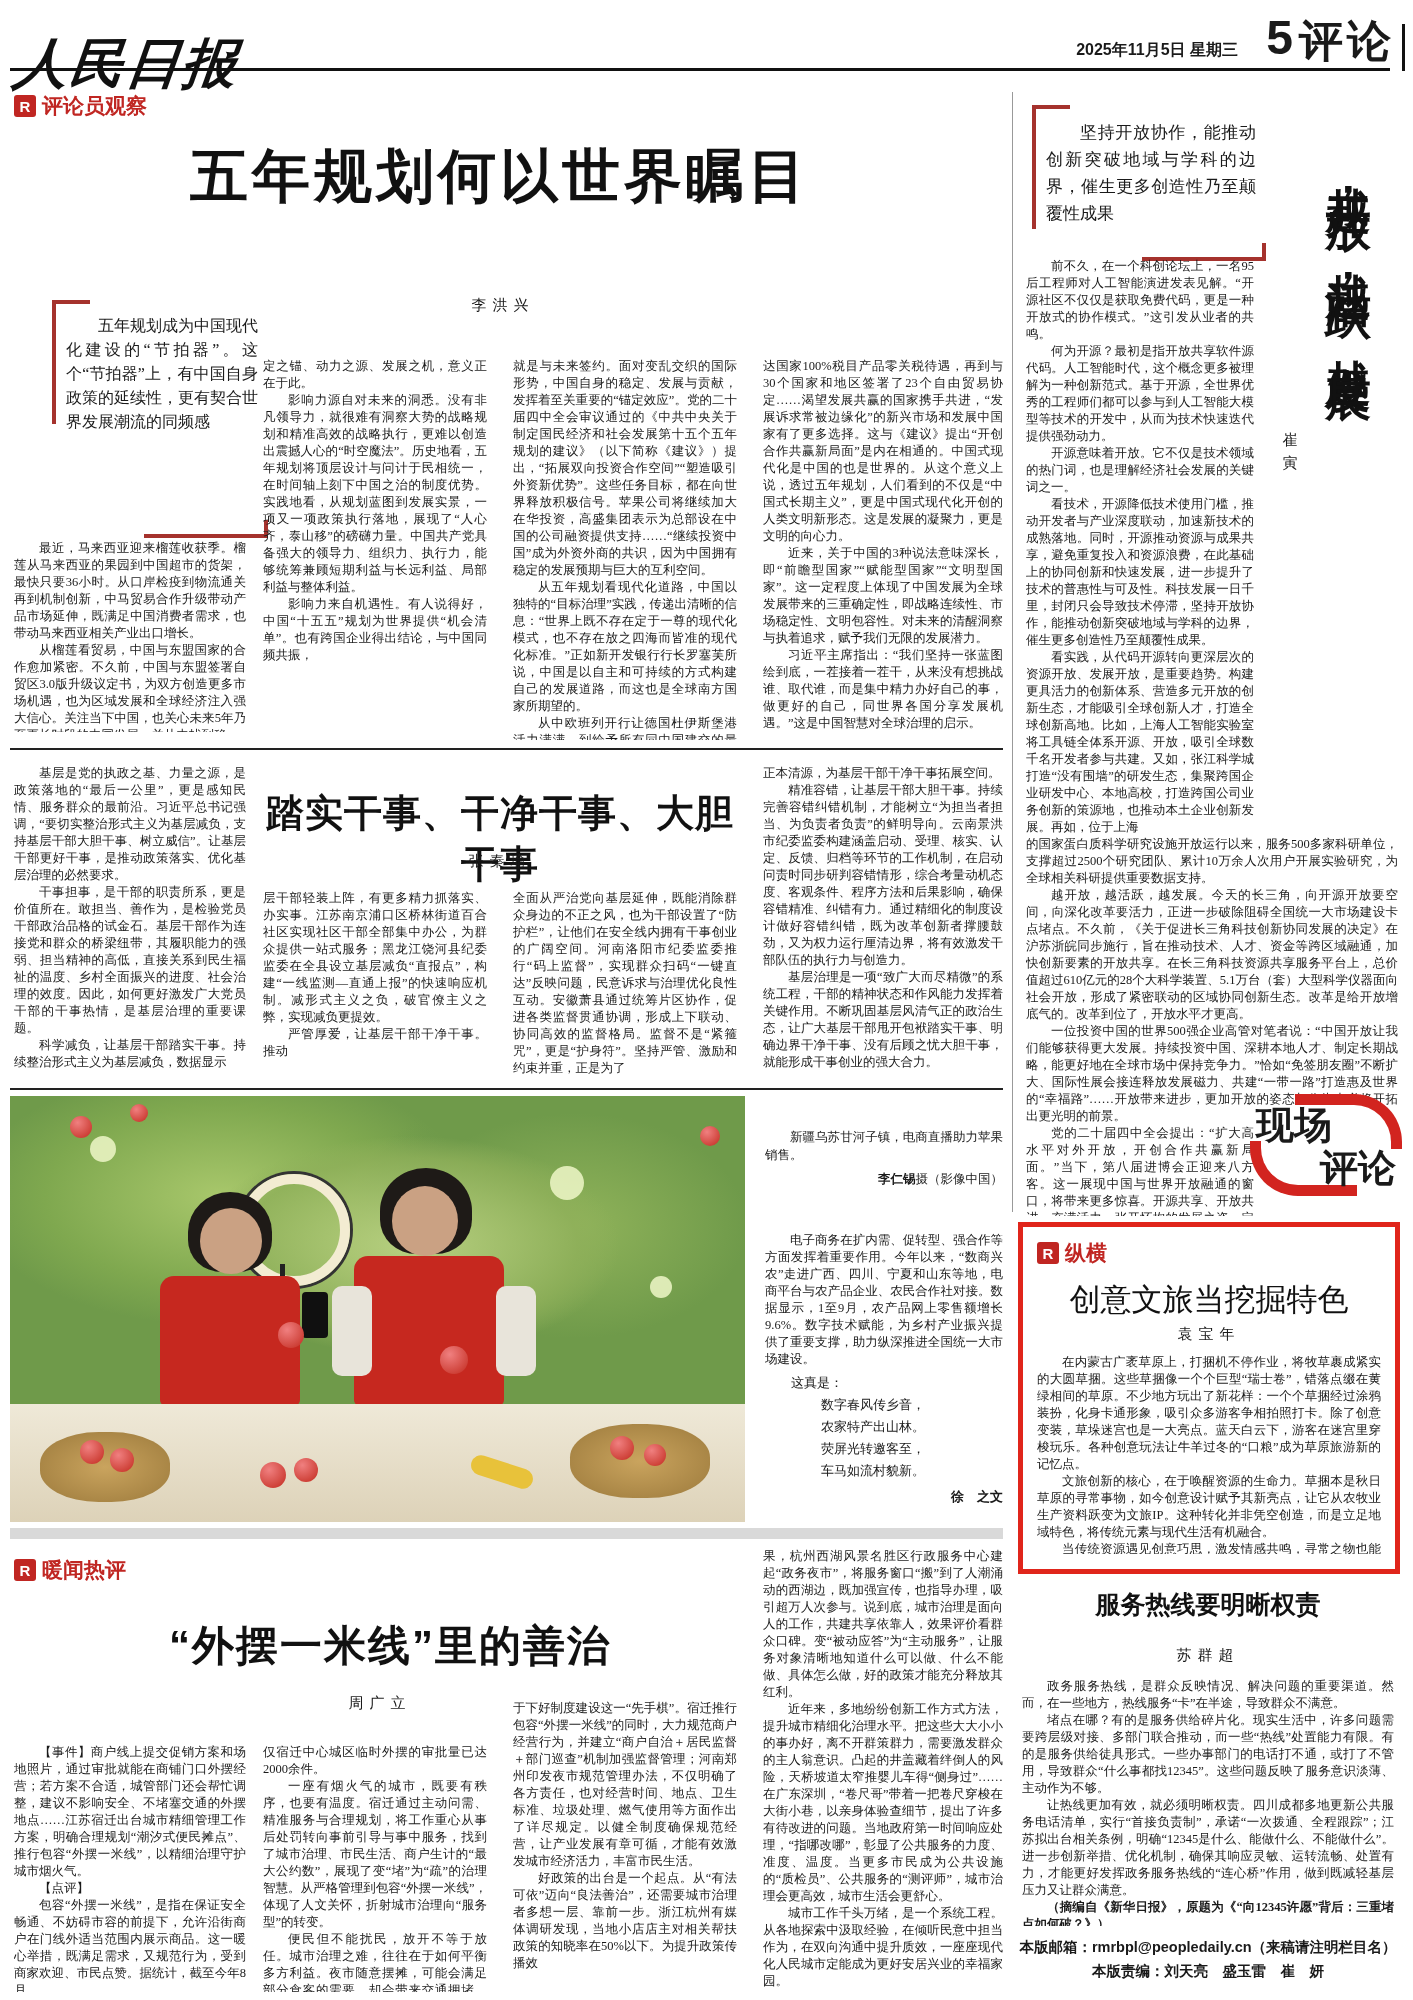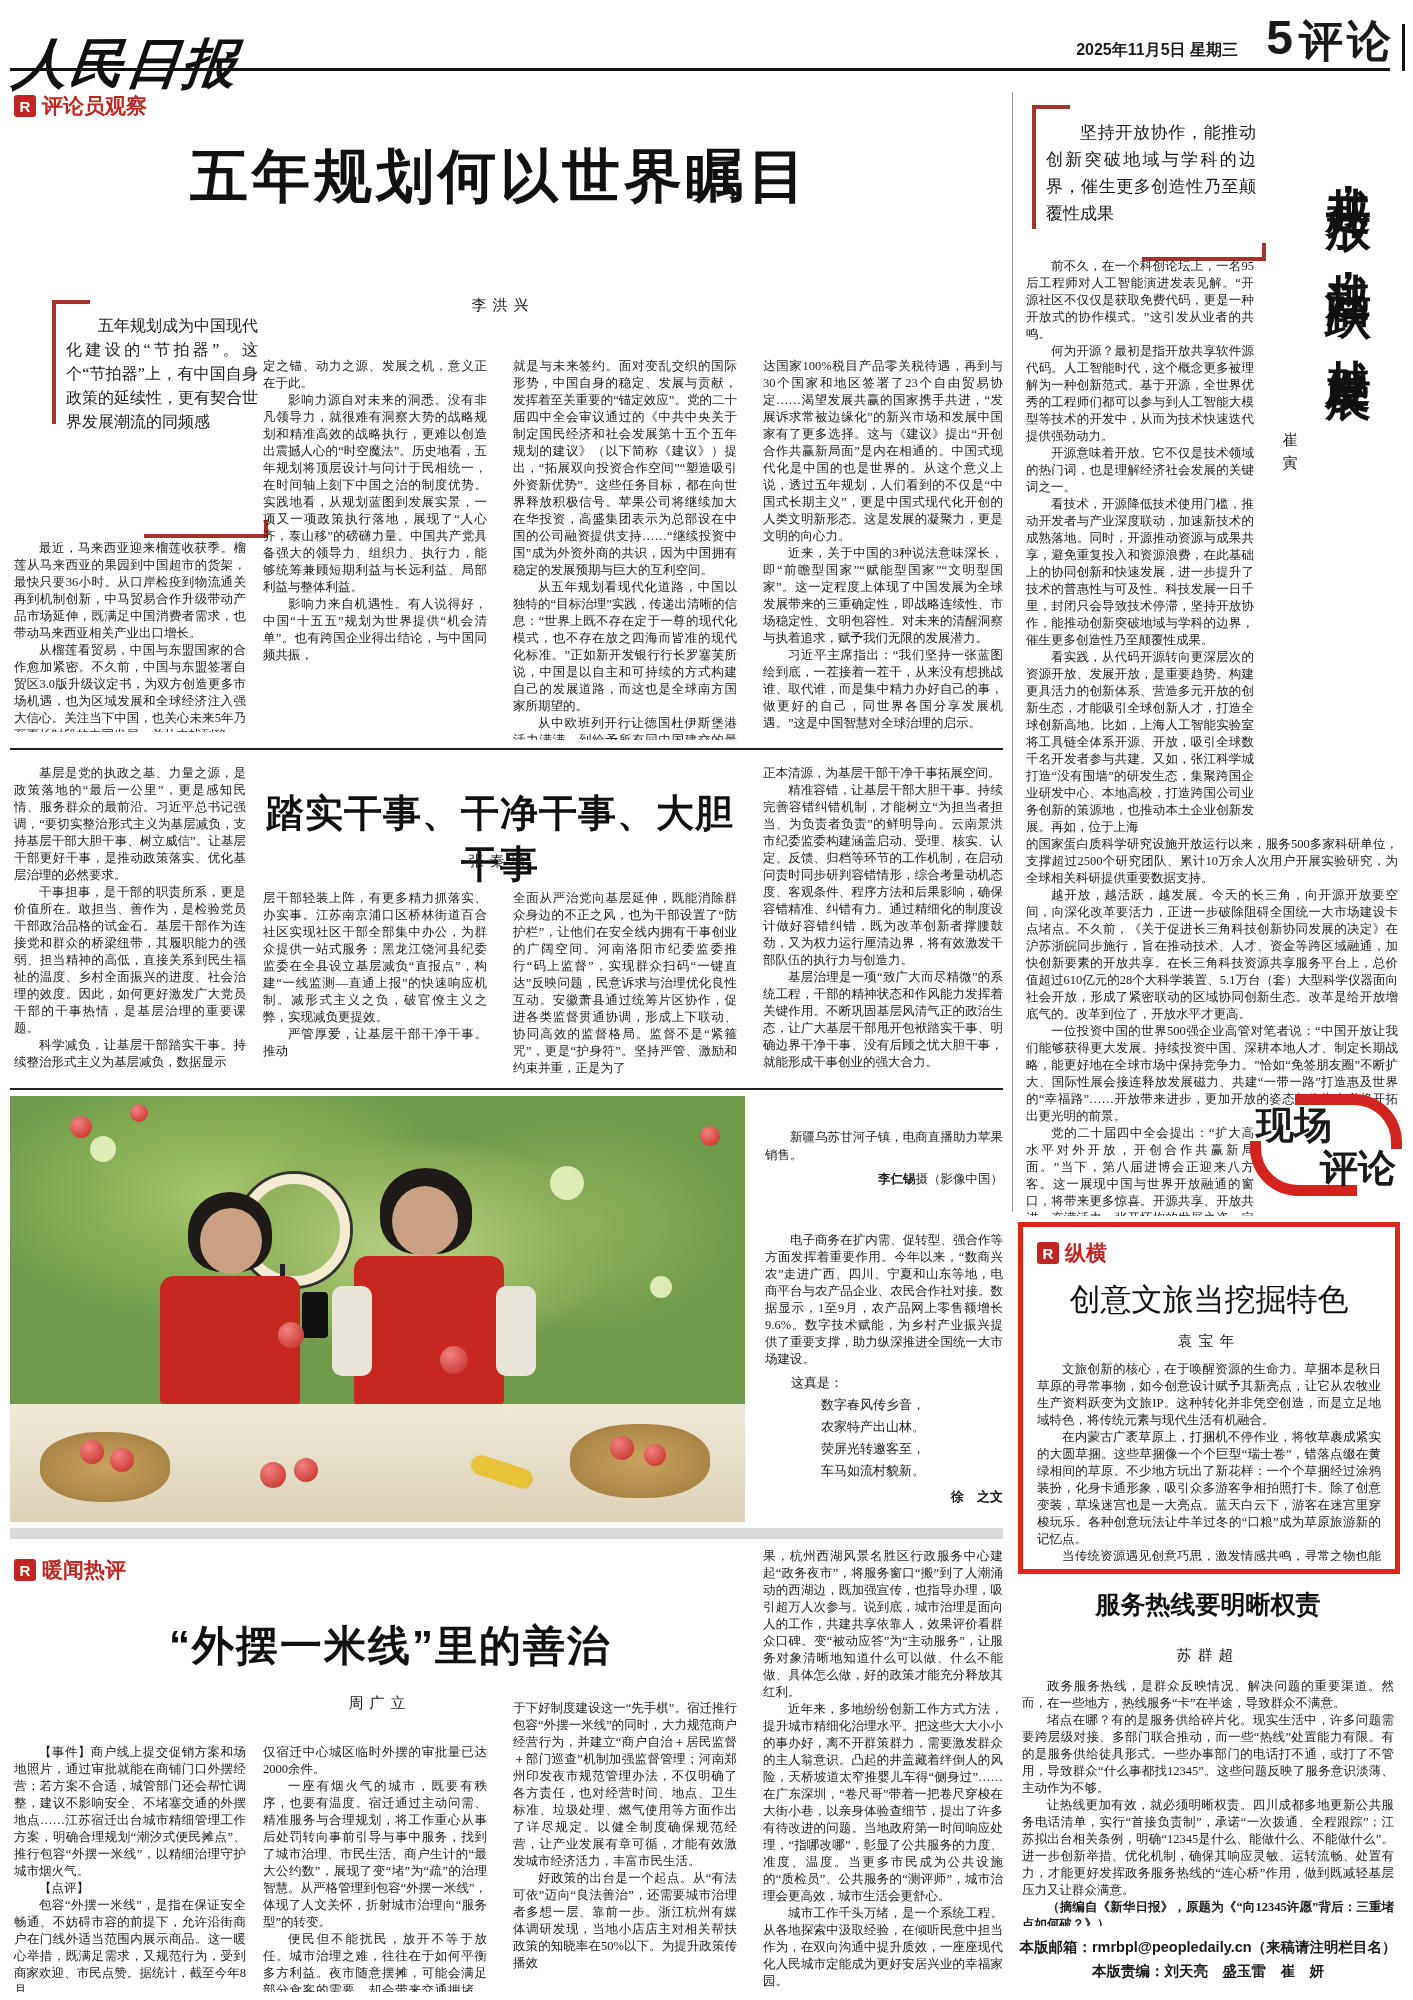--- a/index.html
+++ b/index.html
@@ -231,24 +231,24 @@
     <div style="padding-left:56px">车马如流村貌新。</div>
     <div style="text-align:right;font-weight:bold;margin-top:4px">徐　之文</div>
   </div>
 
   <div class="abs redbox" style="left:1018px;top:1222px;width:372px;height:342px">
     <div class="kicker" style="margin:12px 0 0 14px">
       <span class="ricon">R</span>
       <span>纵横</span>
     </div>
     <div class="headline" style="font-size:31px;font-weight:400;margin-top:12px">创意文旅当挖掘特色</div>
-    <div class="byline" style="margin-top:11px">袁宝年</div>
+    <div class="byline" style="margin-top:4px">袁宝年</div>
     <div class="bodycol" style="margin:10px 14px 0 14px;height:200px">
+      <p>在内蒙古广袤草原上，打捆机不停作业，将牧草裹成紧实的大圆草捆。这些草捆像一个个巨型“瑞士卷”，错落点缀在黄绿相间的草原。不少地方玩出了新花样：一个个草捆经过涂鸦装扮，化身卡通形象，吸引众多游客争相拍照打卡。除了创意变装，草垛迷宫也是一大亮点。蓝天白云下，游客在迷宫里穿梭玩乐。各种创意玩法让牛羊过冬的“口粮”成为草原旅游新的记忆点。</p>
       <p>文旅创新的核心，在于唤醒资源的生命力。草捆本是秋日草原的寻常事物，如今创意设计赋予其新亮点，让它从农牧业生产资料跃变为文旅IP。这种转化并非凭空创造，而是立足地域特色，将传统元素与现代生活有机融合。</p>
-      <p>在内蒙古广袤草原上，打捆机不停作业，将牧草裹成紧实的大圆草捆。这些草捆像一个个巨型“瑞士卷”，错落点缀在黄绿相间的草原。不少地方玩出了新花样：一个个草捆经过涂鸦装扮，化身卡通形象，吸引众多游客争相拍照打卡。除了创意变装，草垛迷宫也是一大亮点。蓝天白云下，游客在迷宫里穿梭玩乐。各种创意玩法让牛羊过冬的“口粮”成为草原旅游新的记忆点。</p>
       <p>当传统资源遇见创意巧思，激发情感共鸣，寻常之物也能缔造出别样风景。打动人的文旅创新，往往藏在对本地特色的珍视里，藏在与生活温度的共鸣中。这是内蒙古草捆美出圈带来的启示。</p>
 
     </div>
   </div>
 
   <div class="abs headline" style="left:1018px;top:1588px;width:380px;font-size:25px">服务热线要明晰权责</div>
   <div class="abs byline" style="left:1018px;top:1646px;width:380px">苏群超</div>
   <div class="abs bodycol" style="left:1022px;top:1678px;width:372px;height:248px">
     <p>政务服务热线，是群众反映情况、解决问题的重要渠道。然而，在一些地方，热线服务“卡”在半途，导致群众不满意。</p>
     <p>堵点在哪？有的是服务供给碎片化。现实生活中，许多问题需要跨层级对接、多部门联合推动，而一些“热线”处置能力有限。有的是服务供给徒具形式。一些办事部门的电话打不通，或打了不管用，导致群众“什么事都找12345”。这些问题反映了服务意识淡薄、主动作为不够。</p>

